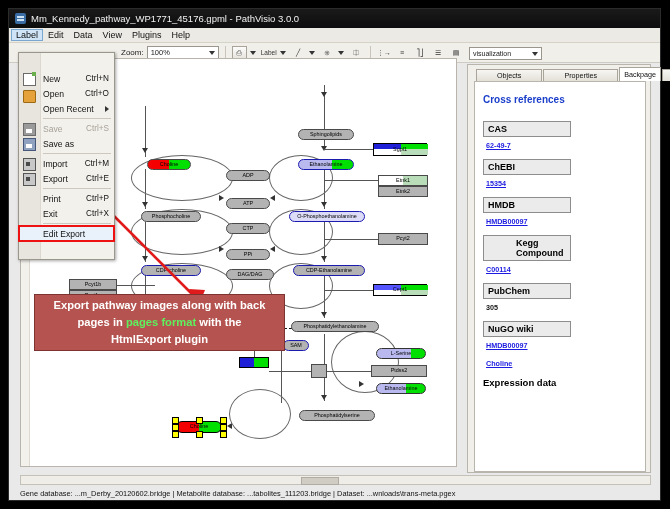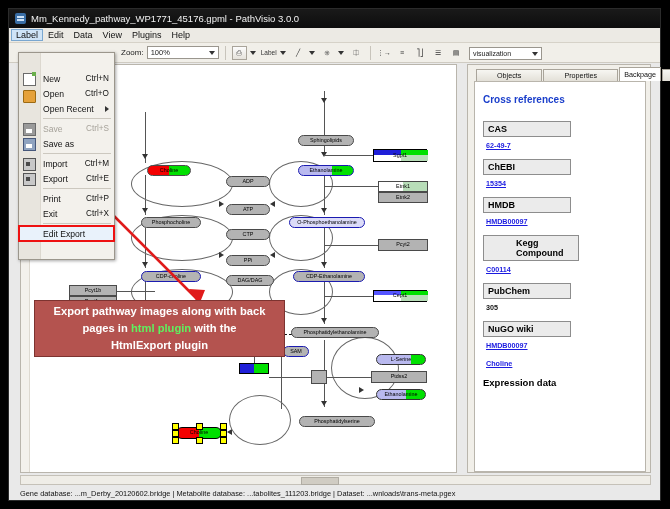--- a/index.html
+++ b/index.html
@@ -39,21 +39,21 @@
         display:flex;align-items:center;justify-content:center;font-size:7px;color:#333;box-sizing:border-box;}
   .tbtn.flat{border:none;background:transparent;}
   .tarw{border-left:3px solid transparent;border-right:3px solid transparent;border-top:4px solid #333;margin-right:2px;}
   .tlabel{font-size:6.5px;color:#333;}
   .viz{position:absolute;right:118px;top:4px;width:73px;height:13px;background:#fff;border:1px solid #9a968e;
        font-size:7px;display:flex;align-items:center;padding-left:3px;box-sizing:border-box;color:#222;}
   .viz .arw{position:absolute;right:3px;top:4px;border-left:3px solid transparent;border-right:3px solid transparent;
             border-top:4px solid #333;}
 
   
-  .canvas{position:absolute;left:11px;top:55px;width:437px;height:409px;background:#fff;
+  .canvas{position:absolute;left:11px;top:49px;width:437px;height:409px;background:#fff;
           border:1px solid #b9b5ac;box-sizing:border-box;overflow:hidden;}
   .canvas .ruler{position:absolute;left:0;top:0;width:8px;height:100%;background:#f3f1ec;border-right:1px solid #ddd9d0;}
 
   
   .node{position:absolute;box-sizing:border-box;display:flex;align-items:center;justify-content:center;
         font-size:5.4px;color:#000;text-align:center;line-height:1;}
   .metab{background:#b3b3b3;border:1px solid #4a4a4a;border-radius:7px;}
   .metab-b{background:#b3b3b3;border:1px solid #1b1bb0;border-radius:7px;}
   .gene{background:#b3b3b3;border:1px solid #4a4a4a;}
   .grad-gn{background:linear-gradient(to right,#ffffff 0 50%,#b8ddb8 50% 100%);border:1px solid #4a4a4a;}
@@ -338,21 +338,21 @@
     <div class="node gene" style="left:350px;top:306px;width:56px;height:12px;">
           <span>Ptdss2</span>
         </div>
     <div class="node" style="left:218px;top:298px;width:30px;height:11px;border:1px solid #000;background:linear-gradient(to right,#1f1fd8 0 50%,#00e000 50% 100%);">
           <span></span>
         </div>
 
     <div class="callout" style="left:13px;top:235px;">
       <div>Export pathway images along with back</div>
       <div>
-        <span>pages in </span><span class="hl">html plugin</span><span> with the</span>
+        <span>pages in </span><span class="hl">pages format</span><span> with the</span>
       </div>
       <div>HtmlExport plugin</div>
     </div>
   </div>
 
   <svg class="redarrow" style="left:0;top:0;width:653px;height:493px;" viewBox="0 0 653 493">
     <line x1="88" y1="190" x2="190" y2="292" stroke="#e01b1b" stroke-width="2.6"></line>
     <polygon points="190,296 180,280 196,281" fill="#e01b1b"></polygon>
   </svg>
 
@@ -434,21 +434,21 @@
 
       <div class="xr-head">CAS</div>
       <div class="xr-val">62-49-7</div>
 
       <div class="xr-head">ChEBI</div>
       <div class="xr-val">15354</div>
 
       <div class="xr-head">HMDB</div>
       <div class="xr-val">HMDB00097</div>
 
-      <div class="xr-head" style="width:96px;padding-left:32px;">Kegg Compound</div>
+      <div class="xr-head" style="width:88px;padding-left:32px;">Kegg Compound</div>
       <div class="xr-val">C00114</div>
 
       <div class="xr-head">PubChem</div>
       <div class="xr-val plain">305</div>
 
       <div class="xr-head">NuGO wiki</div>
       <div class="xr-val">HMDB00097</div>
 
       <div class="xr-val">Choline</div>
 

